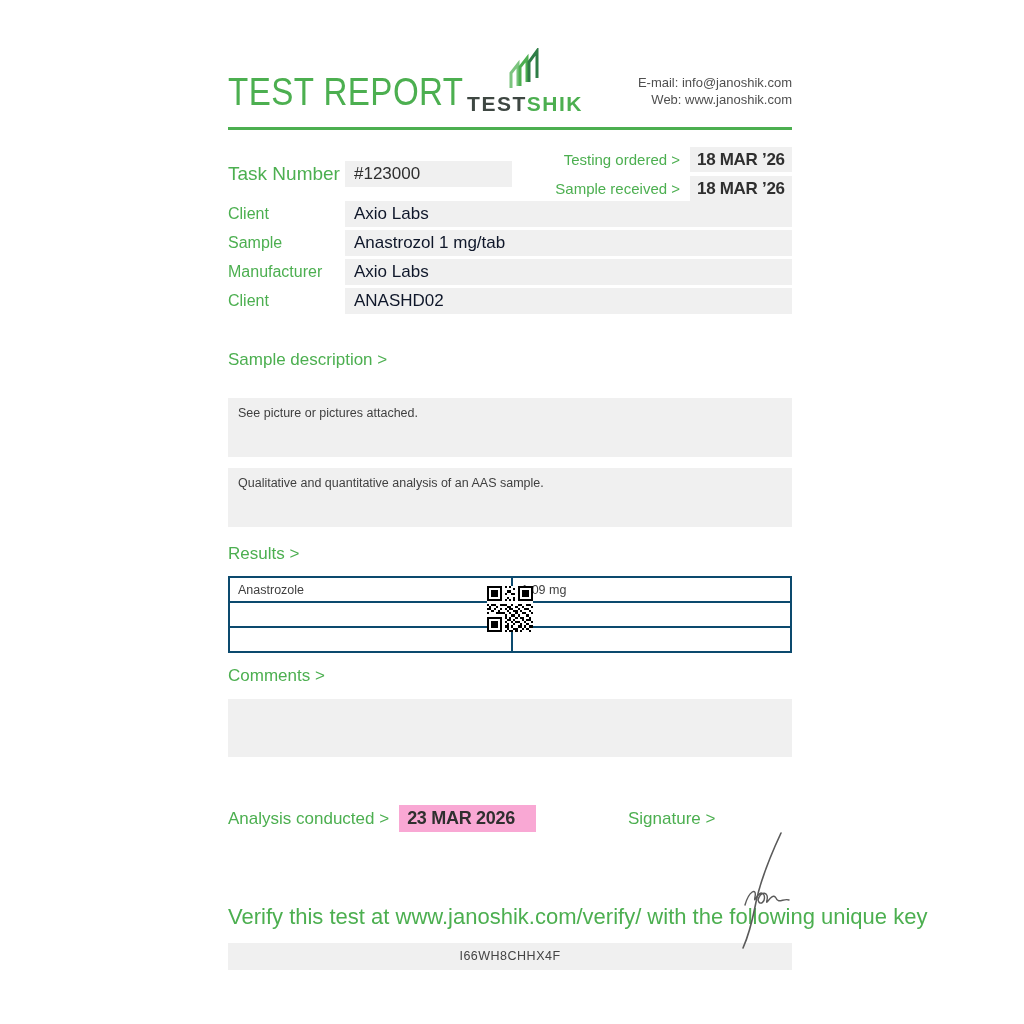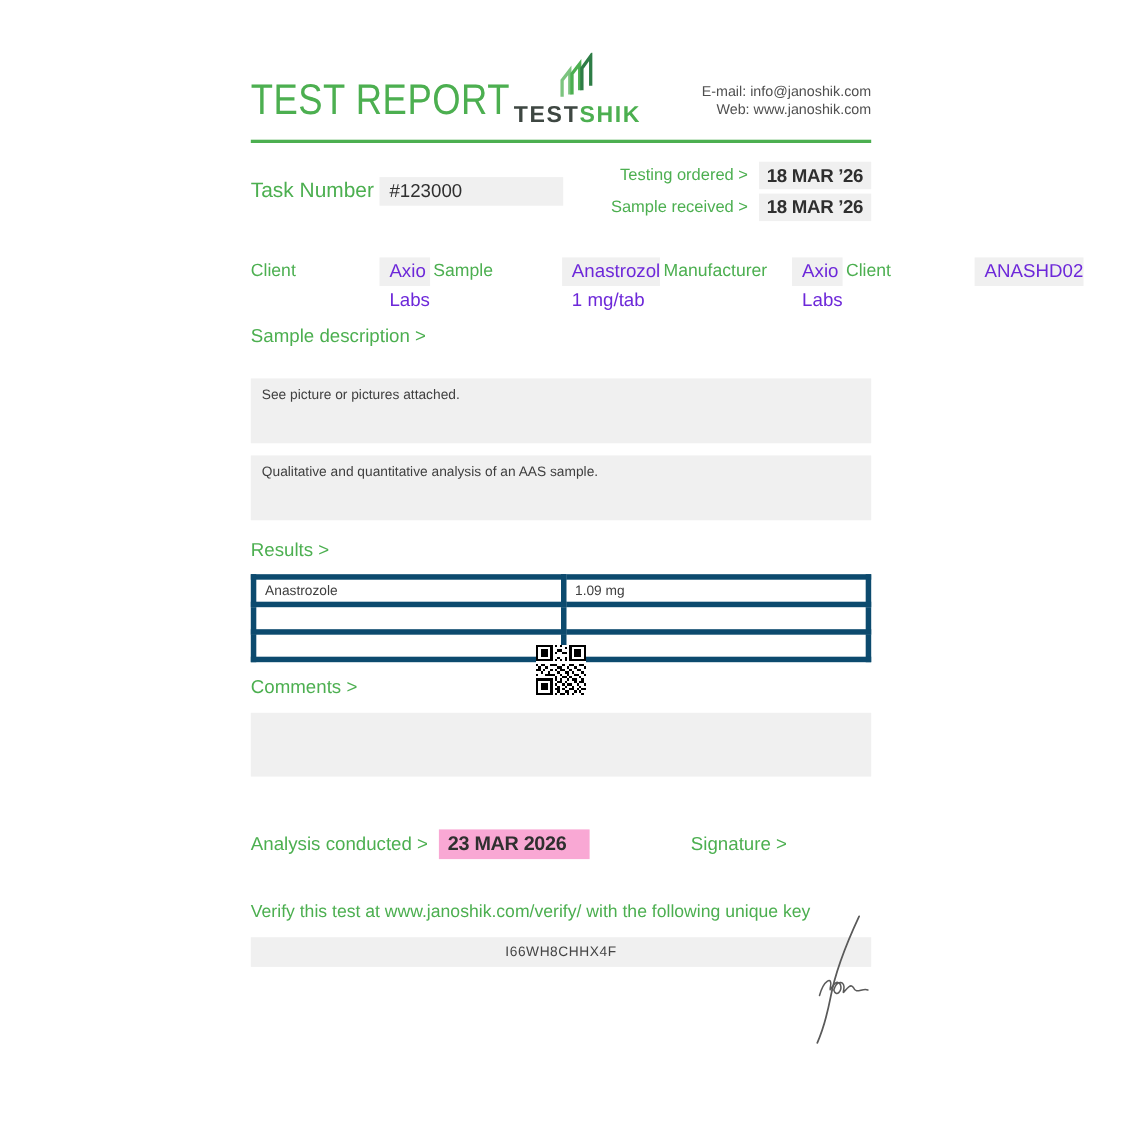--- a/index.html
+++ b/index.html
@@ -26,51 +26,51 @@
   .task-section { margin-top: 17px; display: flex; }
   .task-left { display: flex; align-items: center; }
   .task-label { font-size: 19px; color: #4caf50; width: 117px; }
   .task-box { width: 167px; height: 26px; background: #f0f0f0; font-size: 17px; line-height: 26px; padding-left: 9px; color: #2f2f2f; }
   .task-right { margin-left: auto; display: flex; flex-direction: column; gap: 4px; }
   .date-row { display: flex; align-items: center; justify-content: flex-end; gap: 10px; }
   .date-label { font-size: 15px; color: #4caf50; }
   .date-box { width: 102px; height: 25px; background: #f0f0f0; font-size: 17px; font-weight: 700; line-height: 25px; padding-left: 7px; color: #2f2f2f; letter-spacing: -0.3px; }
 
   
-  .details { margin-top: 33px; display: flex; flex-direction: row; gap: 3px; }
+  .details { display: flex; flex-direction: column; gap: 3px; }
   .detail-row { display: flex; align-items: center; height: 26px; }
   .detail-label { width: 117px; font-size: 16px; color: #4caf50; }
-  .detail-box { flex: 1; height: 26px; background: #f0f0f0; font-size: 17px; line-height: 26px; padding-left: 9px; color: #6d28d9; }
+  .detail-box { flex: 1; height: 26px; background: #f0f0f0; font-size: 17px; line-height: 26px; padding-left: 9px; color: #0f172a; }
 
   
   .section-label { font-size: 17px; color: #4caf50; }
   .lbl-sd { margin-top: 36px; }
   .box { background: #f0f0f0; font-size: 12.5px; color: #3f3f3f; padding: 8px 0 0 10px; }
   .box-sd { margin-top: 28px; height: 59px; }
   .lbl-tr { margin-top: 19px; }
   .box-tr { margin-top: 11px; height: 59px; }
   .lbl-res { margin-top: 17px; }
   .lbl-com { margin-top: 13px; }
   .box-com { margin-top: 13px; height: 58px; }
 
   
   .results-table { margin-top: 12px; width: 100%; border-collapse: collapse; }
-  .results-table td { border: 5px solid #0c4a6e; height: 25px; font-size: 12.5px; color: #3f3f3f; padding-left: 8px; }
+  .results-table td { border: 2px solid #0c4a6e; height: 25px; font-size: 12.5px; color: #3f3f3f; padding-left: 8px; }
   .results-table td.col-substance { width: 50.4%; }
 
   .qr { position: absolute; left: 259px; top: 572px; }
 
   
   .analysis-row { margin-top: 48px; display: flex; align-items: center; position: relative; }
   .analysis-label { font-size: 17px; color: #4caf50; margin-right: 10px; }
   .analysis-box { width: 137px; height: 27px; background: #f9a8d4; font-size: 18px; font-weight: 700; line-height: 27px; padding-left: 8px; color: #2f2f2f; letter-spacing: -0.3px; }
   .signature-label { position: absolute; left: 400px; font-size: 17px; color: #4caf50; }
   .signature { position: absolute; left: 487px; top: 815px; }
 
-  .verify-line { margin-top: 40px; font-size: 16px; color: #4caf50; white-space: nowrap; }
+  .verify-line { margin-top: 72px; font-size: 22px; color: #4caf50; white-space: nowrap; }
   .key-box { margin-top: 13px; height: 27px; background: #f0f0f0; font-size: 12.5px; color: #444444; text-align: center; line-height: 27px; letter-spacing: 0.5px; }
 </style>
 </head>
 <body>
 
 <div class="page">
 
   <div class="header">
     <div class="title">TEST REPORT</div>
     <div class="logo">

